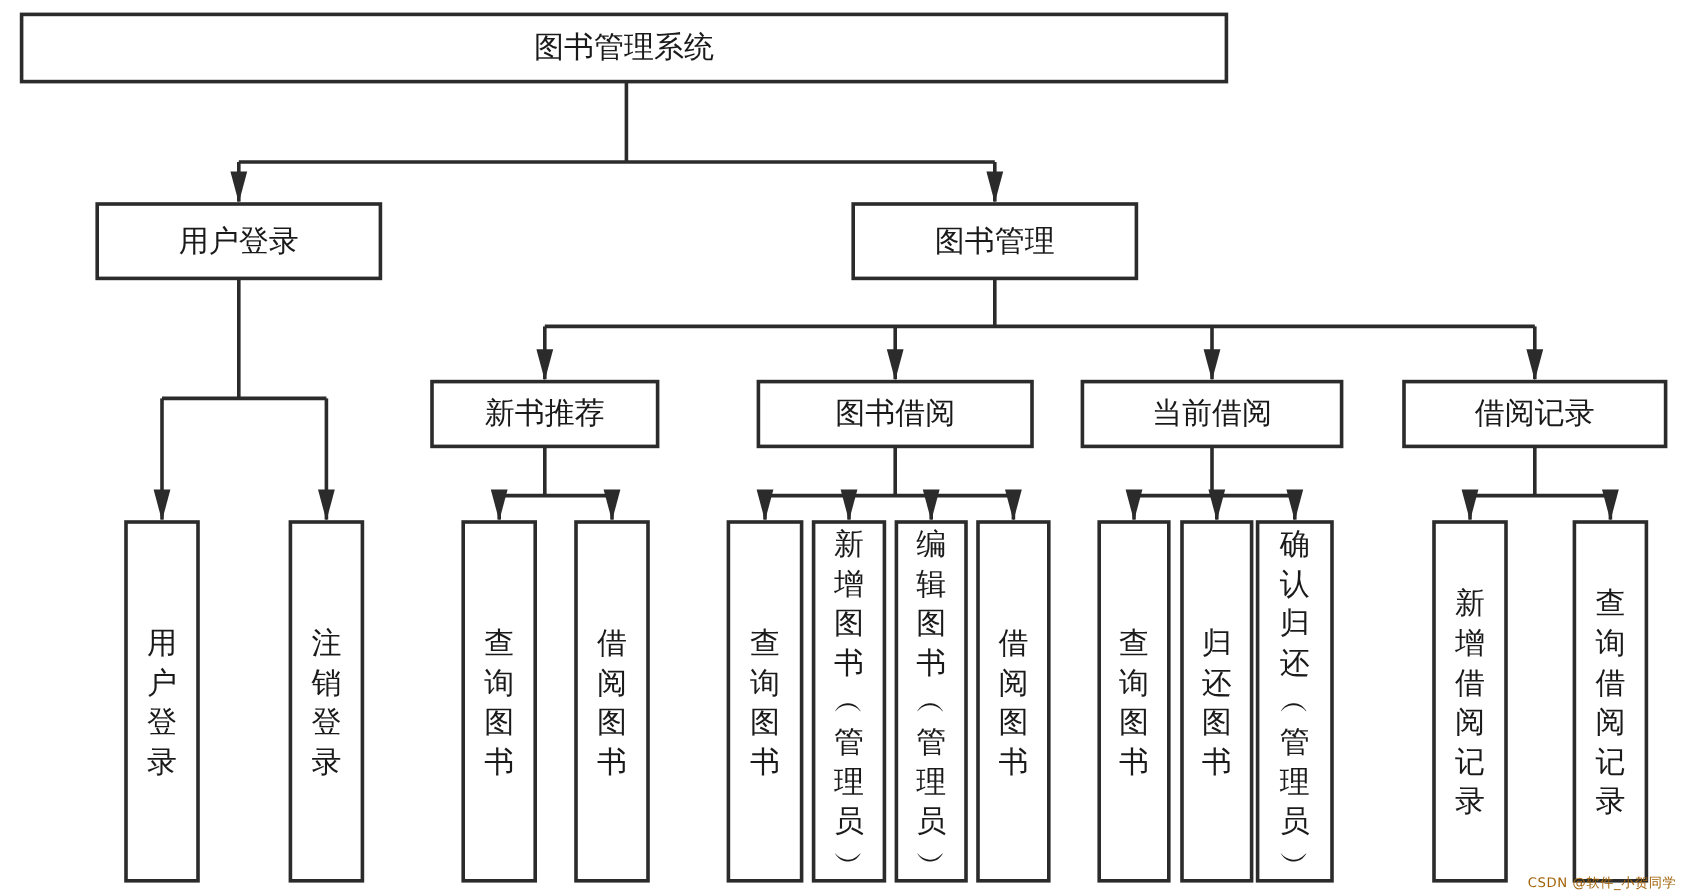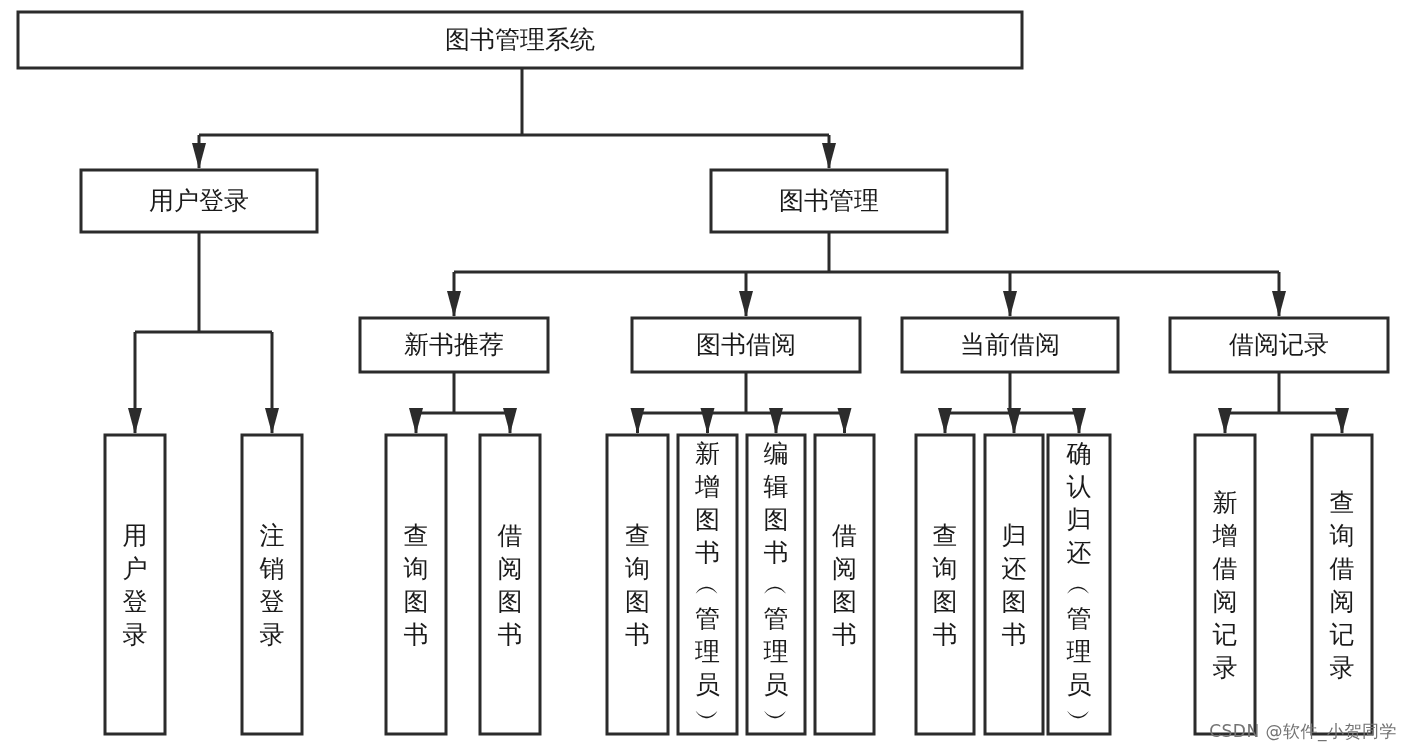--- a/index.html
+++ b/index.html
@@ -18,21 +18,21 @@
     font-size:25px;fill:#1a1a1a;text-anchor:middle;
     dominant-baseline:middle;
   }
   .leaf-label{
     font-family:"DejaVu Sans","Liberation Sans",sans-serif;
     font-size:25px;fill:#1a1a1a;text-anchor:middle;
   }
   .watermark{
     position:absolute;right:8px;bottom:4px;
     font-family:"DejaVu Sans","Liberation Sans",sans-serif;
-    font-size:17px;color:#737373;letter-spacing:.5px;
+    font-size:11px;color:#a16207;letter-spacing:.5px;
     white-space:nowrap;user-select:none;
   }
 </style>
 </head>
 <body>
 
 <svg id="diagram" viewBox="0 0 1405 747">
   <defs>
     <marker id="arrow" viewBox="0 0 12 14" refX="6" refY="13" markerWidth="12" markerHeight="14" orient="auto-start-reverse" markerUnits="userSpaceOnUse">
     </marker>

